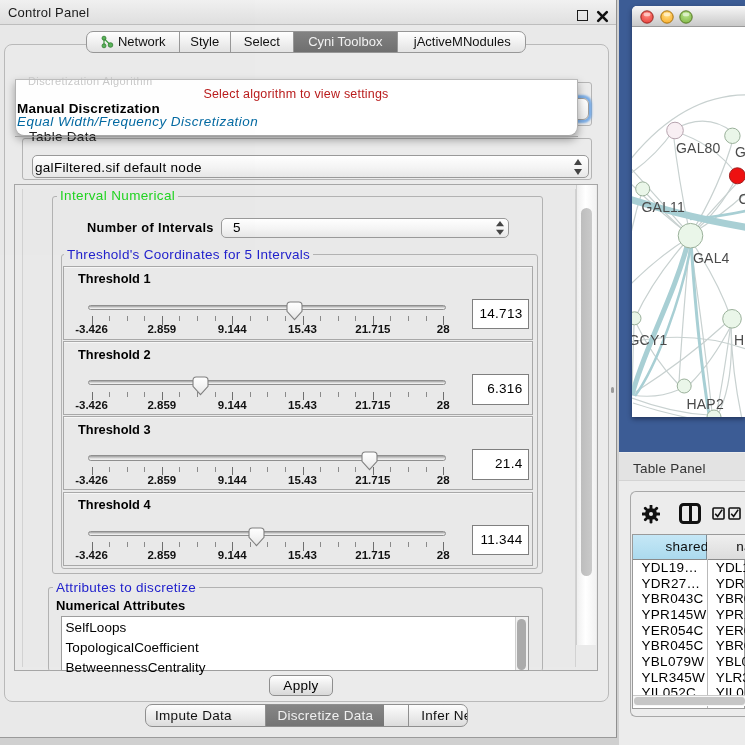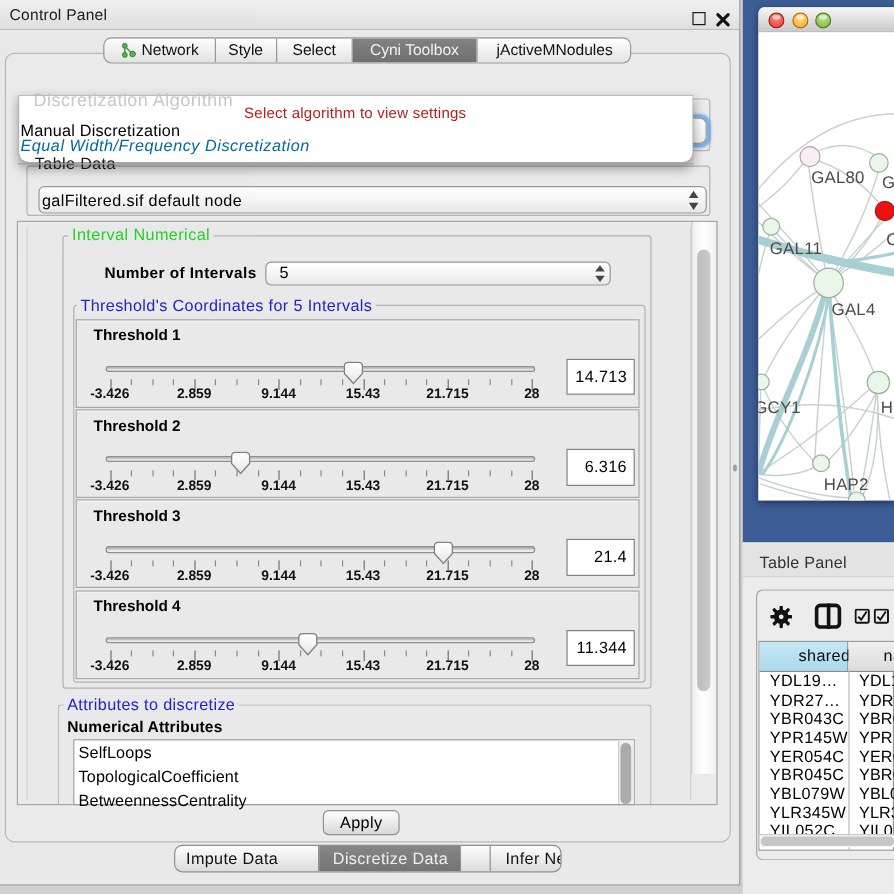--- a/index.html
+++ b/index.html
@@ -31,24 +31,24 @@
 <div style="position:absolute;left:22px;top:82px;width:570px;height:44px;border:1px solid #b4b4b4;border-radius:3px;"></div>
 <div style="position:absolute;left:31px;top:97.5px;width:558px;height:22px;border-radius:6px;border:1px solid #9c9c9c;background:linear-gradient(#ffffff,#ededed);box-shadow:0 0 2px 2.8px rgba(96,158,228,.8);"></div>
 <div style="position:absolute;left:22px;top:138px;width:570px;height:42px;border:1px solid #b4b4b4;border-radius:3px;"></div>
 <div style="position:absolute;left:32px;top:155px;width:557px;height:23px;border-radius:5px;border:1px solid #999;background:linear-gradient(#ffffff 0%,#f4f4f4 55%,#e7e7e7 100%);"></div>
 <div style="position:absolute;left:35px;top:159.5px;font-size:13.5px;color:#000;letter-spacing:.3px;">galFiltered.sif default node</div>
 <svg class="abs" style="left:571px;top:158px;" width="14" height="18" viewBox="0 0 14 18">
 <path d="M7 1 L11 7 L3 7 Z" fill="#444"></path>
       <path d="M7 17 L11 11 L3 11 Z" fill="#444"></path>
     </svg>
 <div style="position:absolute;left:14.5px;top:78.5px;width:563px;height:57.5px;background:#ffffff;border-left:1px solid #b3b3b3;border-right:1px solid #b3b3b3;border-bottom:1px solid #a8a8a8;border-radius:0 0 9px 9px;box-shadow:0 4px 9px rgba(0,0,0,.35);"></div>
-<div style="position:absolute;left:28px;top:74.5px;font-size:15px;color:#c8c8c8;letter-spacing:.4px;">Discretization Algorithm</div>
+<div style="position:absolute;left:28px;top:74.5px;font-size:11px;color:#c8c8c8;letter-spacing:.4px;">Discretization Algorithm</div>
 <div style="position:absolute;left:14.5px;top:78.5px;width:563px;height:1px;background:#bcbcbc;"></div>
 <div style="position:absolute;left:14.5px;top:87px;width:563px;text-align:center;font-size:12.5px;font-weight:normal;color:#b91c1c;letter-spacing:.2px;">Select algorithm to view settings</div>
-<div style="position:absolute;left:17px;top:100.5px;font-size:13.5px;font-weight:normal;color:#000;letter-spacing:.2px;">Manual Discretization</div>
+<div style="position:absolute;left:17px;top:100.5px;font-size:13.5px;font-weight:bold;color:#000;letter-spacing:.2px;">Manual Discretization</div>
 <div style="position:absolute;left:17px;top:113.5px;font-size:13.5px;color:#0369a1;letter-spacing:.45px;font-style:italic;">Equal Width/Frequency Discretization</div>
 <div style="position:absolute;left:26px;top:129px;padding:0 3px;font-size:13.5px;color:#1d1d1d;letter-spacing:.3px;">Table Data</div>
 <div style="position:absolute;left:14.5px;top:135.6px;width:563.5px;height:1.2px;background:#9e9e9e;"></div>
 <div style="position:absolute;left:13.5px;top:184px;width:584px;height:487px;border:1px solid #a6a6a6;background:#eaeaea;"></div>
 <div style="position:absolute;left:21.5px;top:189px;width:554.5px;height:478px;border:1px solid #d2d2d2;border-top:none;border-bottom:none;background:#e9e9e9;"></div>
 <div style="position:absolute;left:576px;top:185px;width:20px;height:460px;background:linear-gradient(90deg,#efefef,#ffffff 45%,#f2f2f2);border-left:1px solid #cfcfcf;"></div>
 <div style="position:absolute;left:580.5px;top:208px;width:11px;height:368px;border-radius:6px;background:linear-gradient(90deg,#bdbdbd,#cacaca);"></div>
 <div style="position:absolute;left:52px;top:195.5px;width:490.5px;height:378px;border:1px solid #b2b2b2;border-radius:3px;"></div>
 <div style="position:absolute;left:57px;top:188px;padding:0 3px;background:#e9e9e9;font-size:13.5px;color:#21d421;letter-spacing:.35px;">Interval Numerical</div>
 <div style="position:absolute;left:87px;top:220px;font-size:12.8px;font-weight:bold;color:#000;letter-spacing:.35px;">Number of Intervals</div>

